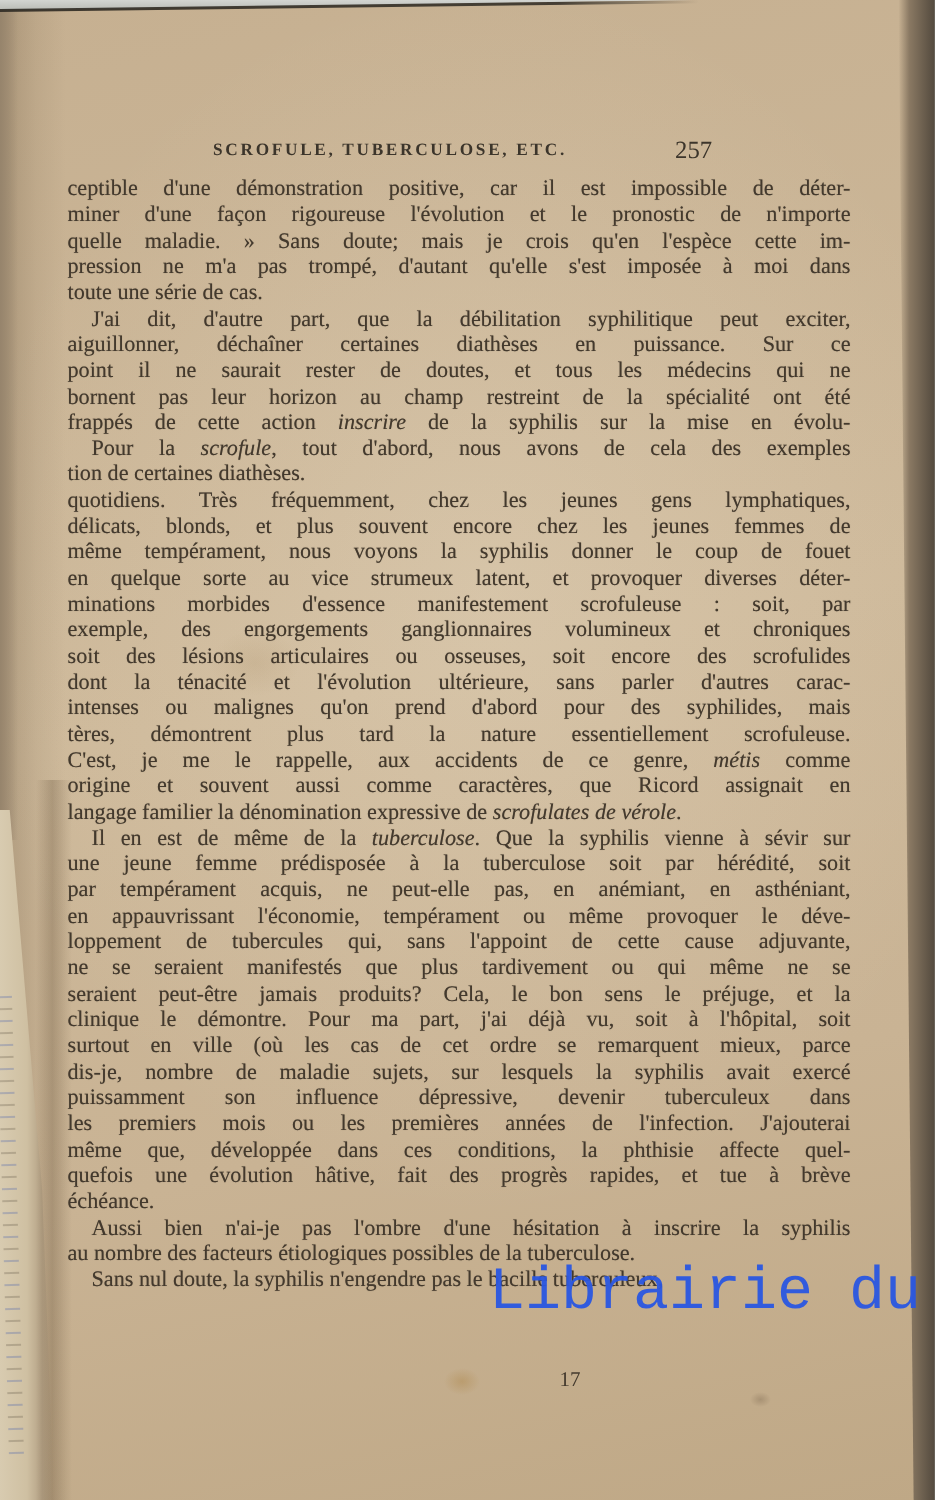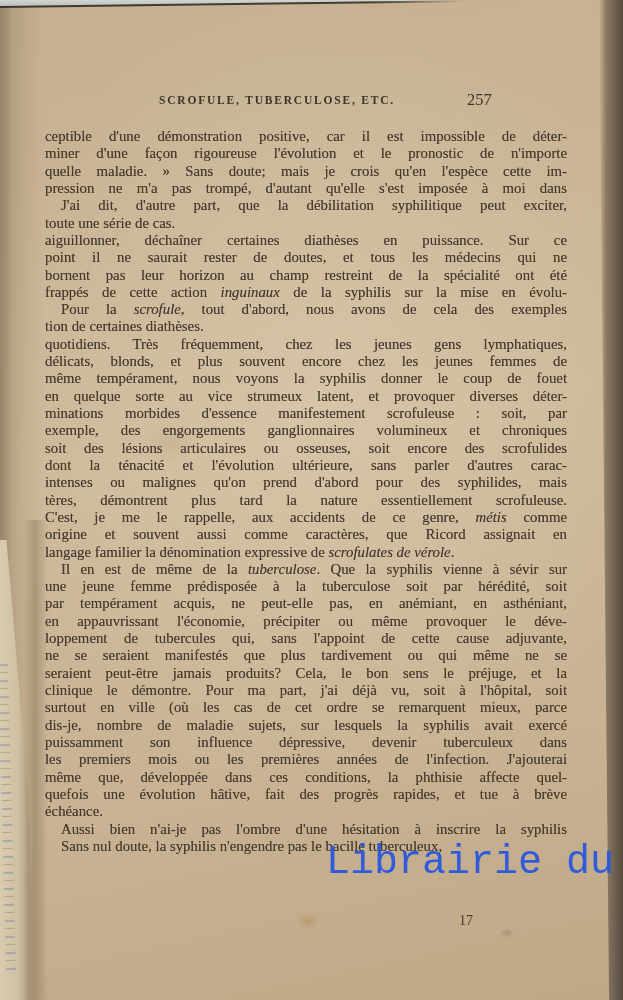--- a/index.html
+++ b/index.html
@@ -61,36 +61,36 @@
     position:absolute;left:24px;bottom:0;width:24px;height:480px;
     background:linear-gradient(to right,rgba(86,66,42,0),rgba(86,66,42,.26) 45%,rgba(86,66,42,0));
   }
   .gutter{
     position:absolute;left:0;top:0;width:44px;height:100%;
     background:linear-gradient(to right,rgba(80,62,40,.25),rgba(80,62,40,.08) 55%,rgba(80,62,40,0));
     pointer-events:none;
   }
   
   .content{position:absolute;left:45px;top:0;width:522px;color:#43392d;}
-  .page-head{position:absolute;top:94px;left:17px;width:100%;height:20px;}
+  .page-head{position:absolute;top:94px;left:0;width:100%;height:20px;}
   .head-title{
     position:absolute;left:215px;transform:translateX(-50%);
     font-size:11.5px;font-weight:bold;letter-spacing:1.8px;white-space:nowrap;color:#3c352b;
   }
   .folio{position:absolute;left:405px;top:-4px;font-size:16.5px;color:#3c352b;text-align:center;}
   .body{
-    position:absolute;top:128px;left:0;width:100%;
+    position:absolute;top:118px;left:0;width:100%;
     font-size:14.8px;line-height:17.32px;
     text-shadow:0 0 .5px rgba(67,58,45,.55);
   }
   .line{text-align:justify;text-align-last:justify;}
   .line.end{text-align-last:left;}
   .line.indent{text-indent:16px;}
   .body em{font-style:italic;}
-  .signature{position:absolute;top:913px;left:328px;width:100px;text-align:right;font-size:14px;color:#43392d;}
+  .signature{position:absolute;top:913px;left:328px;width:100px;text-align:left;font-size:14px;color:#43392d;}
   .watermark{
     position:absolute;left:286px;top:840px;z-index:5;
     font-family:Liberation Mono, monospace;
     font-size:40px;letter-spacing:0;white-space:nowrap;
     color:#2a57e2;opacity:.95;margin-left:40px;
   }
 </style>
 </head>
 <body>
 
@@ -116,57 +116,58 @@
     <div class="page-head">
       <span class="head-title">SCROFULE, TUBERCULOSE, ETC.</span>
       <span class="folio">257</span>
     </div>
 
     <div class="body" id="body-text">
         <div class="line">ceptible d'une démonstration positive, car il est impossible de déter-</div>
         <div class="line">miner d'une façon rigoureuse l'évolution et le pronostic de n'importe</div>
         <div class="line">quelle maladie. » Sans doute; mais je crois qu'en l'espèce cette im-</div>
         <div class="line">pression ne m'a pas trompé, d'autant qu'elle s'est imposée à moi dans</div>
+        <div class="line end">toute une série de cas.</div>
         <div class="line indent">J'ai dit, d'autre part, que la débilitation syphilitique peut exciter,</div>
-        <div class="line end">toute une série de cas.</div>
         <div class="line">aiguillonner, déchaîner certaines diathèses en puissance. Sur ce</div>
         <div class="line">point il ne saurait rester de doutes, et tous les médecins qui ne</div>
         <div class="line">bornent pas leur horizon au champ restreint de la spécialité ont été</div>
-        <div class="line">frappés de cette action <em>inguinaux</em> de la syphilis sur la mise en évolu-</div>
+        <div class="line">frappés de cette action <em>inscrire</em> de la syphilis sur la mise en évolu-</div>
         <div class="line indent">Pour la <em>scrofule</em>, tout d'abord, nous avons de cela des exemples</div>
         <div class="line end">tion de certaines diathèses.</div>
         <div class="line">quotidiens. Très fréquemment, chez les jeunes gens lymphatiques,</div>
         <div class="line">délicats, blonds, et plus souvent encore chez les jeunes femmes de</div>
         <div class="line">même tempérament, nous voyons la syphilis donner le coup de fouet</div>
         <div class="line">en quelque sorte au vice strumeux latent, et provoquer diverses déter-</div>
         <div class="line">minations morbides d'essence manifestement scrofuleuse : soit, par</div>
         <div class="line">exemple, des engorgements ganglionnaires volumineux et chroniques</div>
         <div class="line">soit des lésions articulaires ou osseuses, soit encore des scrofulides</div>
         <div class="line">dont la ténacité et l'évolution ultérieure, sans parler d'autres carac-</div>
         <div class="line">intenses ou malignes qu'on prend d'abord pour des syphilides, mais</div>
         <div class="line">tères, démontrent plus tard la nature essentiellement scrofuleuse.</div>
         <div class="line">C'est, je me le rappelle, aux accidents de ce genre, <em>métis</em> comme</div>
         <div class="line">origine et souvent aussi comme caractères, que Ricord assignait en</div>
         <div class="line end">langage familier la dénomination expressive de <em>scrofulates de vérole</em>.</div>
         <div class="line indent">Il en est de même de la <em>tuberculose</em>. Que la syphilis vienne à sévir sur</div>
         <div class="line">une jeune femme prédisposée à la tuberculose soit par hérédité, soit</div>
         <div class="line">par tempérament acquis, ne peut-elle pas, en anémiant, en asthéniant,</div>
-        <div class="line">en appauvrissant l'économie, précipiter ou même provoquer le déve-</div>
+        <div class="line">en appauvrissant l'économie, tempérament ou même provoquer le déve-</div>
         <div class="line">loppement de tubercules qui, sans l'appoint de cette cause adjuvante,</div>
         <div class="line">ne se seraient manifestés que plus tardivement ou qui même ne se</div>
         <div class="line">seraient peut-être jamais produits? Cela, le bon sens le préjuge, et la</div>
         <div class="line">clinique le démontre. Pour ma part, j'ai déjà vu, soit à l'hôpital, soit</div>
         <div class="line">surtout en ville (où les cas de cet ordre se remarquent mieux, parce</div>
         <div class="line">dis-je, nombre de maladie sujets, sur lesquels la syphilis avait exercé</div>
         <div class="line">puissamment son influence dépressive, devenir tuberculeux dans</div>
         <div class="line">les premiers mois ou les premières années de l'infection. J'ajouterai</div>
         <div class="line">même que, développée dans ces conditions, la phthisie affecte quel-</div>
         <div class="line">quefois une évolution hâtive, fait des progrès rapides, et tue à brève</div>
         <div class="line end">échéance.</div>
         <div class="line indent">Aussi bien n'ai-je pas l'ombre d'une hésitation à inscrire la syphilis</div>
+        <div class="line end">au nombre des facteurs étiologiques possibles de la tuberculose.</div>
         <div class="line end indent">Sans nul doute, la syphilis n'engendre pas le bacille tuberculeux,</div>
       </div>
 
     <div class="signature">17</div>
   </div>
 
   <div class="watermark" style="color: rgb(42, 87, 226);">Librairie du Bassin</div>
 
 </div>
 

